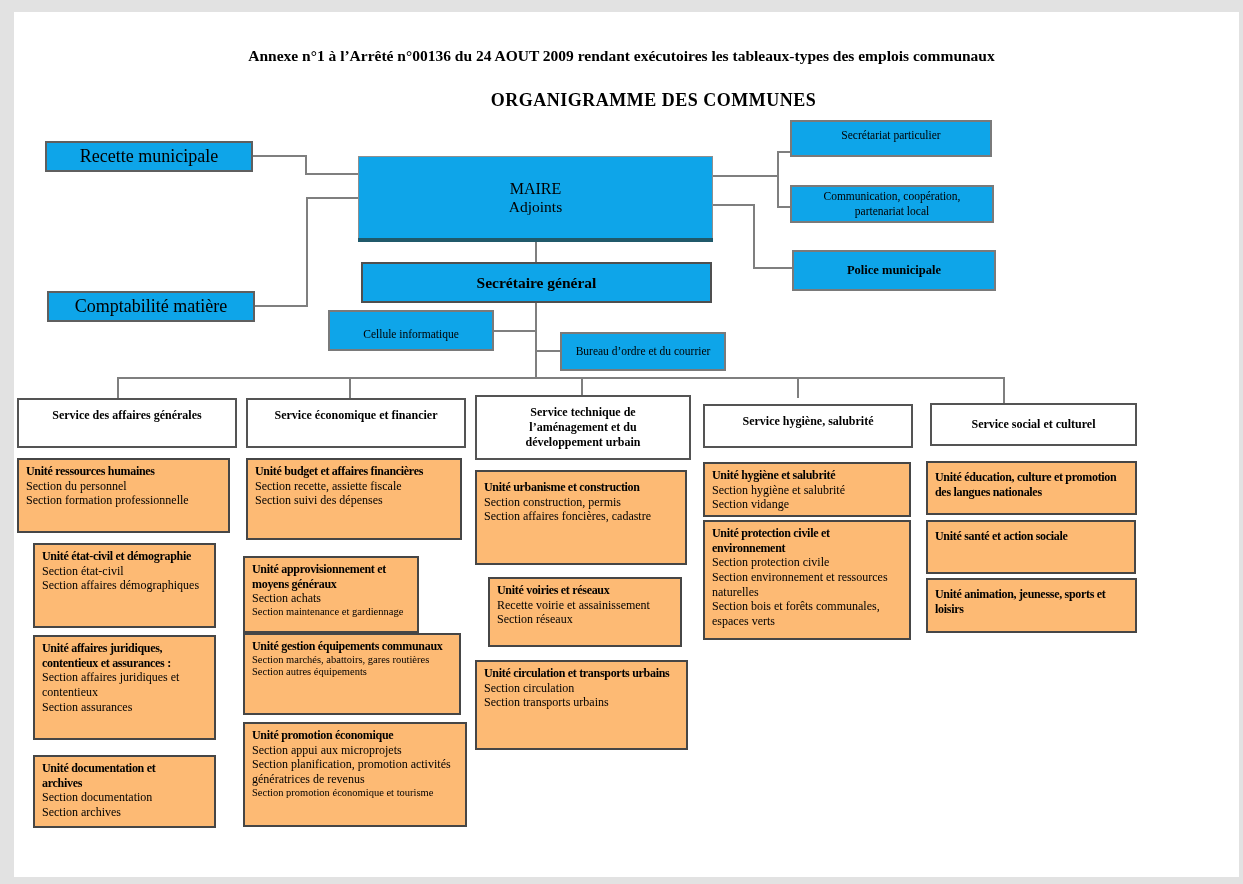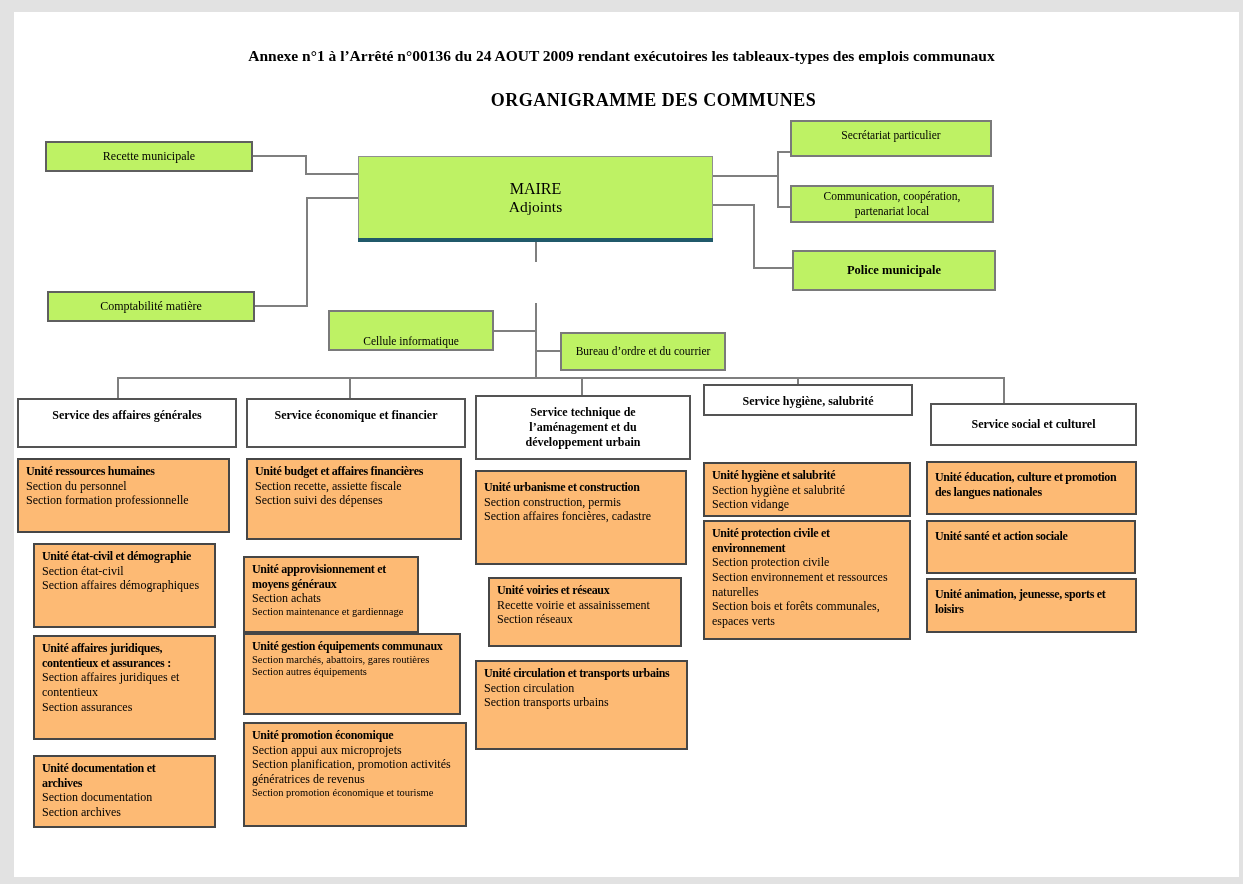--- a/index.html
+++ b/index.html
@@ -4,23 +4,23 @@
 <style>
   html,body{margin:0;padding:0;background:#e2e2e2;}
   #canvas{position:relative;width:1243px;height:884px;background:#e2e2e2;
           font-family:"Liberation Serif",serif;color:#000;overflow:hidden;}
   .page{position:absolute;left:14px;top:12px;width:1225px;height:865px;background:#ffffff;}
   .t1{position:absolute;left:0;top:47px;width:1243px;text-align:center;
       font-weight:bold;font-size:15.5px;}
   .t2{position:absolute;left:0;top:90px;width:1243px;text-align:center;
       font-weight:bold;font-size:18px;letter-spacing:.5px;margin-left:32px;}
   .ln{position:absolute;background:#7f7f7f;}
-  .box{position:absolute;background:#bef264;display:flex;align-items:center;
+  .box{position:absolute;background:#0ea5e9;display:flex;align-items:center;
        justify-content:center;text-align:center;box-sizing:border-box;}
-  .b2{border:2px solid #5f5f5f;font-size:12px;}
+  .b2{border:2px solid #5f5f5f;font-size:18px;}
   .bg{border:2px solid #7a7a7a;font-size:11.5px;line-height:1.3;}
   .maire-box{border:1px solid #8f8f8f;flex-direction:column;font-weight:normal;}
   .maire-l1{font-size:16px;}
   .maire-l2{font-size:15.5px;}
   .teal{position:absolute;left:-1px;right:-1px;bottom:-4px;height:4px;background:#20596a;}
   .sg{border:2px solid #4f4f4f;font-weight:bold;font-size:15.5px;}
   .police{font-weight:bold;font-size:12.5px;}
   .svc{position:absolute;background:#fff;border:2px solid #545454;box-sizing:border-box;
        text-align:center;font-weight:bold;font-size:12px;line-height:1.25;
        display:flex;justify-content:center;align-items:flex-start;padding:8px 18px 0 18px;}
@@ -87,39 +87,42 @@
   </div>
 
   <div class="box bg" style="left:790px;top:185px;width:204px;height:38px;padding:4px 26px">
     <span>Communication, coopération, partenariat local</span>
   </div>
 
   <div class="box bg police" style="left:792px;top:250px;width:204px;height:41px">
     <span>Police municipale</span>
   </div>
 
-
-  <div class="box bg" style="left:328px;top:310px;width:166px;height:41px;align-items:flex-end;padding-top:7px">
+  <div class="box sg" style="left:361px;top:262px;width:351px;height:41px">
+    <span>Secrétaire général</span>
+  </div>
+
+  <div class="box bg" style="left:328px;top:310px;width:166px;height:41px;align-items:center;padding-top:7px">
     <span>Cellule informatique</span>
   </div>
 
   <div class="box bg" style="left:560px;top:332px;width:166px;height:39px">
     <span>Bureau d’ordre et du courrier</span>
   </div>
 
   <div class="svc" style="left:17px;top:398px;width:220px;height:50px">
     <span>Service des affaires générales</span>
   </div>
   <div class="svc" style="left:246px;top:398px;width:220px;height:50px">
     <span>Service économique et financier</span>
   </div>
   <div class="svc" style="left:475px;top:395px;width:216px;height:65px">
     <span>Service technique de l’aménagement et du développement urbain</span>
   </div>
-  <div class="svc" style="left:703px;top:384px;width:210px;height:32px">
+  <div class="svc" style="left:703px;top:404px;width:210px;height:44px">
     <span>Service hygiène, salubrité</span>
   </div>
   <div class="svc" style="left:930px;top:403px;width:207px;height:43px;align-items:center;padding-top:0">
     <span>Service social et culturel</span>
   </div>
 
   <div class="unit" style="left:17px;top:458px;width:213px;height:75px">
     <div class="ut">Unité ressources humaines</div>
     <div class="us">Section du personnel</div>
     <div class="us">Section formation professionnelle</div>

